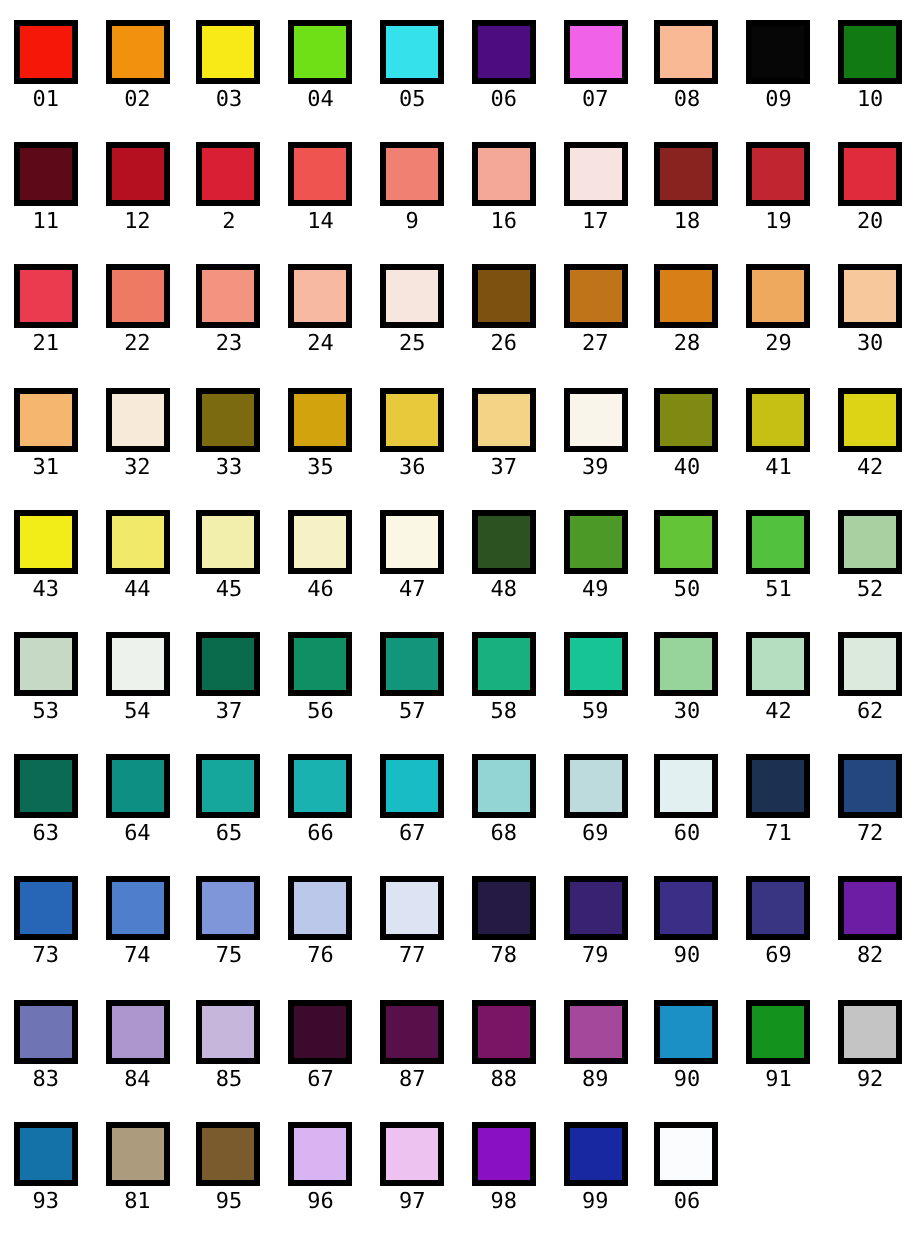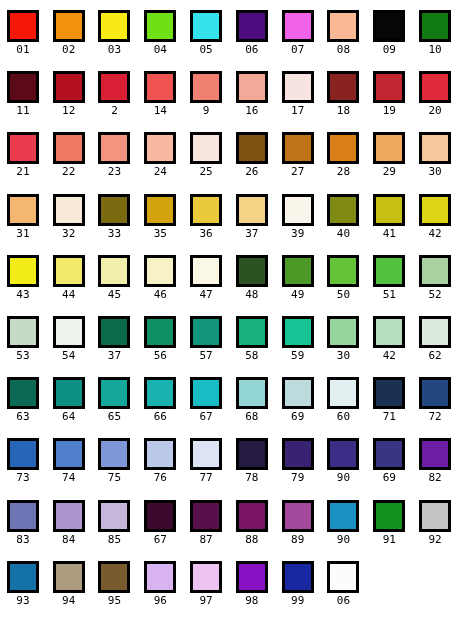--- a/index.html
+++ b/index.html
@@ -413,21 +413,21 @@
     <div class="swatch-cell">
       <div class="swatch-chip" style="background-color: rgb(195, 196, 195); border-color: rgb(0, 0, 0);"></div>
       <div class="swatch-label">92</div>
     </div>
     <div class="swatch-cell">
       <div class="swatch-chip" style="background-color: rgb(20, 114, 168); border-color: rgb(0, 0, 0);"></div>
       <div class="swatch-label">93</div>
     </div>
     <div class="swatch-cell">
       <div class="swatch-chip" style="background-color: rgb(173, 155, 125); border-color: rgb(0, 0, 0);"></div>
-      <div class="swatch-label">94</div>
+      <div class="swatch-label">81</div>
     </div>
     <div class="swatch-cell">
       <div class="swatch-chip" style="background-color: rgb(122, 91, 46); border-color: rgb(0, 0, 0);"></div>
       <div class="swatch-label">95</div>
     </div>
     <div class="swatch-cell">
       <div class="swatch-chip" style="background-color: rgb(217, 180, 242); border-color: rgb(0, 0, 0);"></div>
       <div class="swatch-label">96</div>
     </div>
     <div class="swatch-cell">

